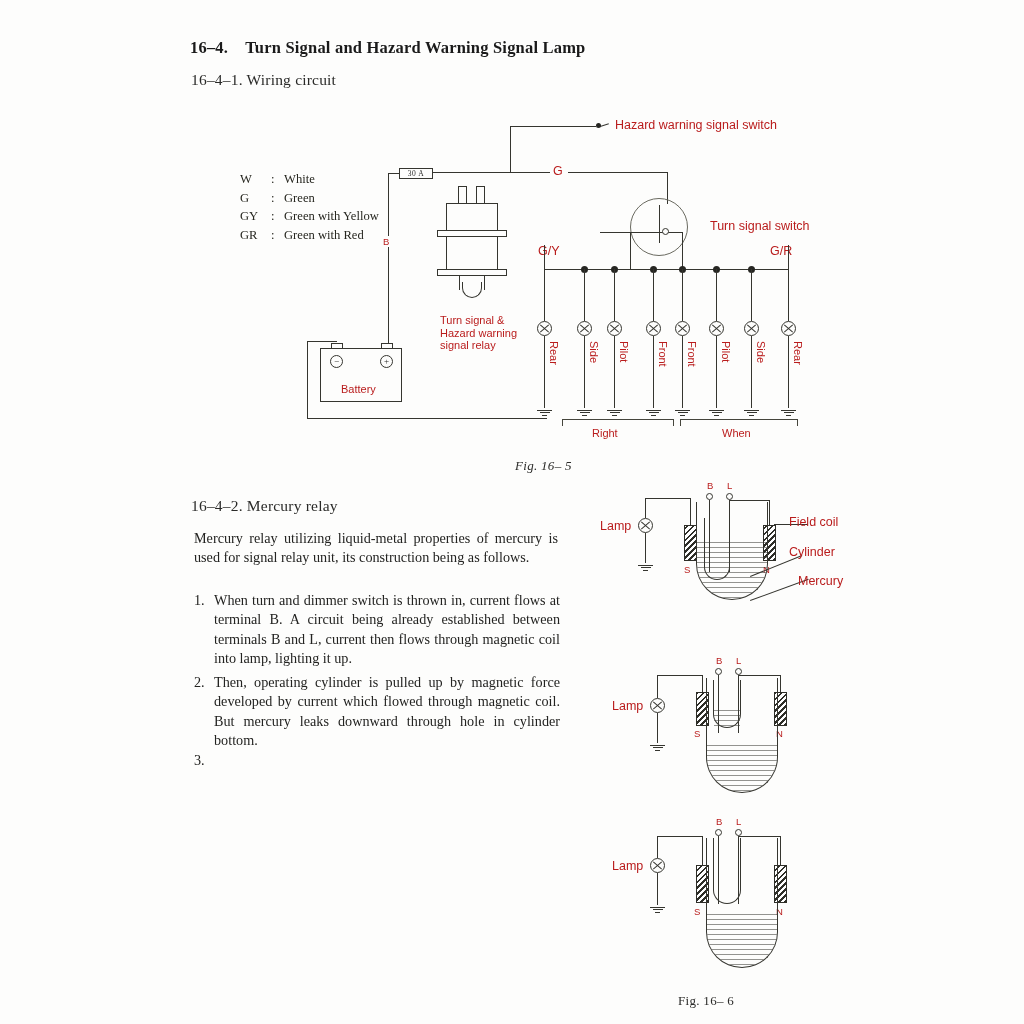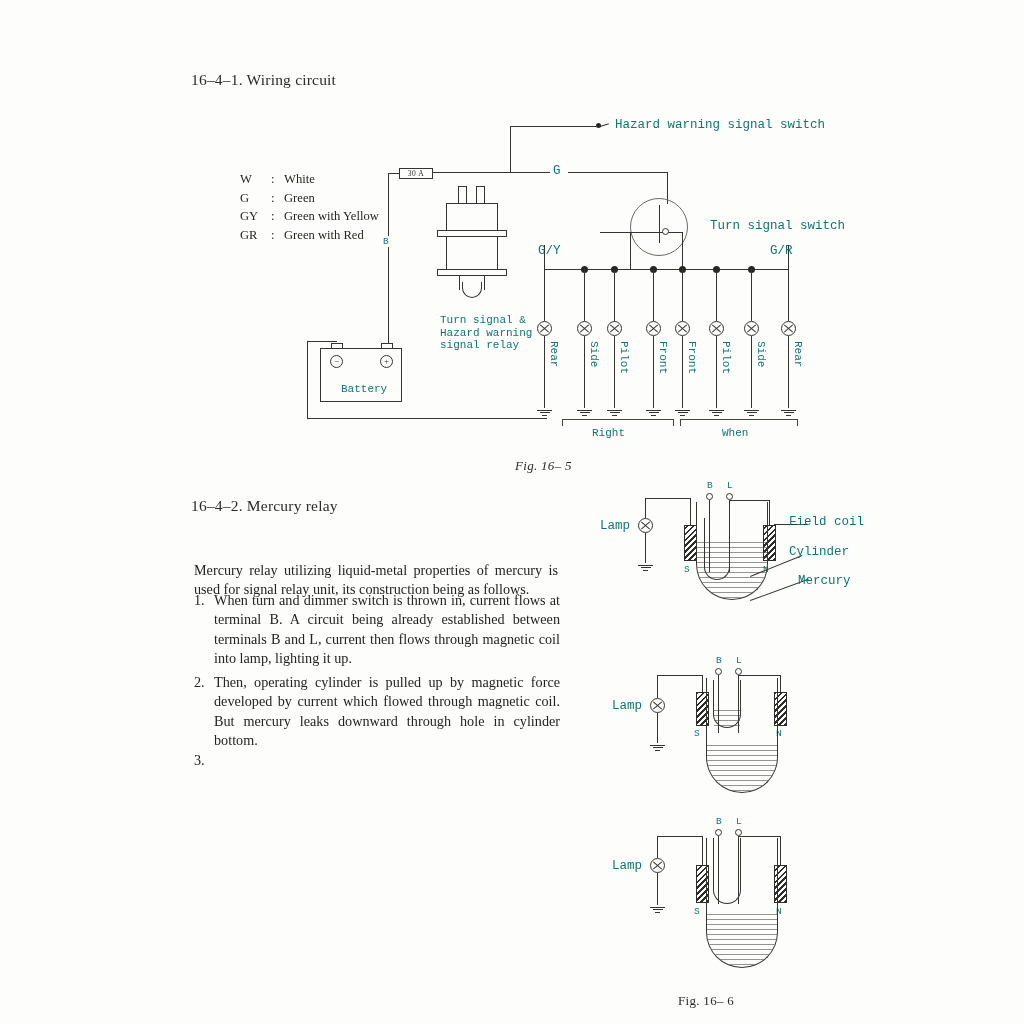--- a/index.html
+++ b/index.html
@@ -48,21 +48,20 @@
   .body-par {
     position: absolute;
     left: 194px;
     top: 529px;
     width: 364px;
     font-size: 14.2px;
     line-height: 19.2px;
     text-align: justify;
     text-align-last: left;
     color: #232321;
-    margin-top: 32px;
   }
   .list {
     position: absolute;
     left: 194px;
     width: 366px;
     font-size: 14.2px;
     line-height: 19.3px;
     color: #232321;
   }
   .list-item {
@@ -93,23 +92,23 @@
   
   .ln {               
     position: absolute;
     background: #35352f;
   }
   .lnh { height: 1px; }
   .lnv { width: 1px; }
   .lbl {
     position: absolute;
     font-size: 12.5px;
-    color: #0f766e;
+    color: #b91c1c;
     white-space: nowrap;
-    font-family: Liberation Mono, monospace;
+    font-family: Liberation Sans, sans-serif;
   }
   .lbl.sm { font-size: 11px; }
   .lbl.xs { font-size: 9.5px; }
   .vert {
     writing-mode: vertical-rl;
     text-orientation: mixed;
   }
   .dot {
     position: absolute;
     width: 7px; height: 7px;
@@ -305,20 +304,25 @@
     border-radius: 50%;
     box-sizing: border-box;
     background: #fdfdfc;
   }
 </style>
 </head>
 <body>
 
 <div class="page">
 
+  <div class="sec-title">
+    <span>16–4.</span>
+    &nbsp;&nbsp;
+    <span>Turn Signal and Hazard Warning Signal Lamp</span>
+  </div>
 
   <div class="sub-title">16–4–1.  Wiring circuit</div>
 
   <div>
 
     <div class="legend">
       <div class="row">
         <span class="k">W</span>
         <span class="c">:</span>
         <span>White</span>

